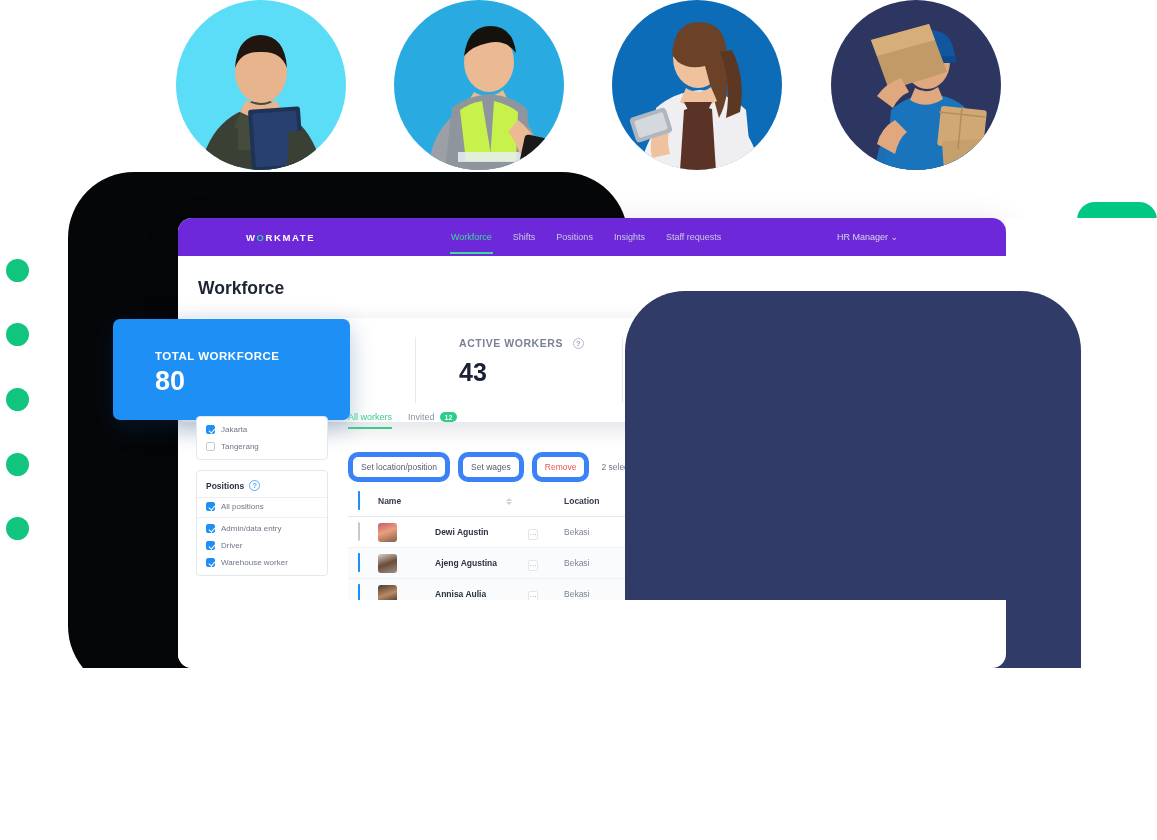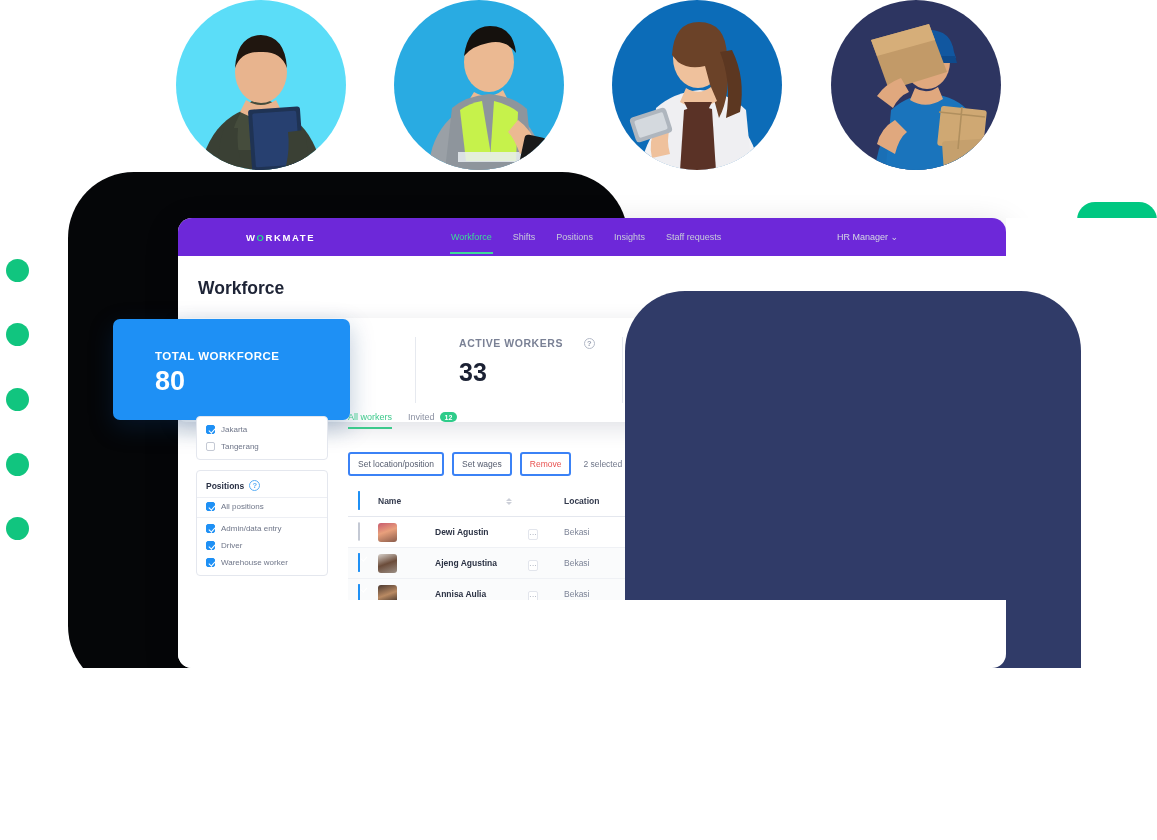--- a/index.html
+++ b/index.html
@@ -92,21 +92,21 @@
   }
   .stat {
     flex: 1; padding-left: 44px; position: relative; height: 66px;
   }
   .stat + .stat::before {
     content: ""; position: absolute; left: 0; top: 0; bottom: 0;
     width: 1px; background: #E6E9EF;
   }
   .stat-label {
     font-size: 10.5px; font-weight: 700; letter-spacing: .55px;
-    color: #7A8195; display: flex; align-items: center; gap: 21px;
+    color: #7A8195; display: flex; align-items: center; gap: 10px;
     margin-bottom: 9px;
   }
   .help-ico {
     width: 11px; height: 11px; border-radius: 50%;
     border: 1px solid #B4BAC8; color: #9AA1B2;
     font-size: 7.5px; line-height: 9px; text-align: center;
     display: inline-block; font-weight: 700;
   }
   .stat-row { display: flex; align-items: center; gap: 10px; }
   .stat-value { font-size: 25px; font-weight: 700; color: #1B2133; }
@@ -182,21 +182,21 @@
     background: #2ECC8A; color: #fff; font-size: 7px; font-weight: 700;
     border-radius: 8px; padding: 1.5px 5px;
   }
 
   
   .toolbar {
     position: absolute; left: 348px; top: 452px; width: 645px;
     display: flex; align-items: center; gap: 8px;
   }
   .tb-btn {
-    border: 2px solid #3b82f6; background: #fff; border-radius: 3px;
+    border: 5px solid #3b82f6; background: #fff; border-radius: 10px;
     font-size: 8.5px; color: #555C6E; padding: 5px 8px; cursor: pointer;
   }
   .tb-btn.danger { color: #E8514F; }
   .tb-note { font-size: 8.5px; color: #6F7689; margin-left: 4px; }
   .search-wrap {
     margin-left: auto; position: relative; width: 205px;
   }
   .search-input {
     width: 100%; border: 1px solid #E1E5EC; border-radius: 3px;
     font-size: 8.5px; color: #6F7689; padding: 5px 22px 5px 8px;
@@ -378,21 +378,21 @@
 
   <div class="stats-card">
     <div class="stat" style="flex:0 0 237px;"></div>
 
     <div class="stat">
       <div class="stat-label">
         <span>ACTIVE WORKERS</span>
         <span class="help-ico">?</span>
       </div>
       <div class="stat-row">
-        <div class="stat-value">33</div>
+        <div class="stat-value">43</div>
       </div>
     </div>
 
     <div class="stat">
       <div class="stat-label">
         <span>INVITED WORKERS</span>
         <span class="help-ico">?</span>
       </div>
       <div class="stat-row">
         <div class="stat-value">12</div>

